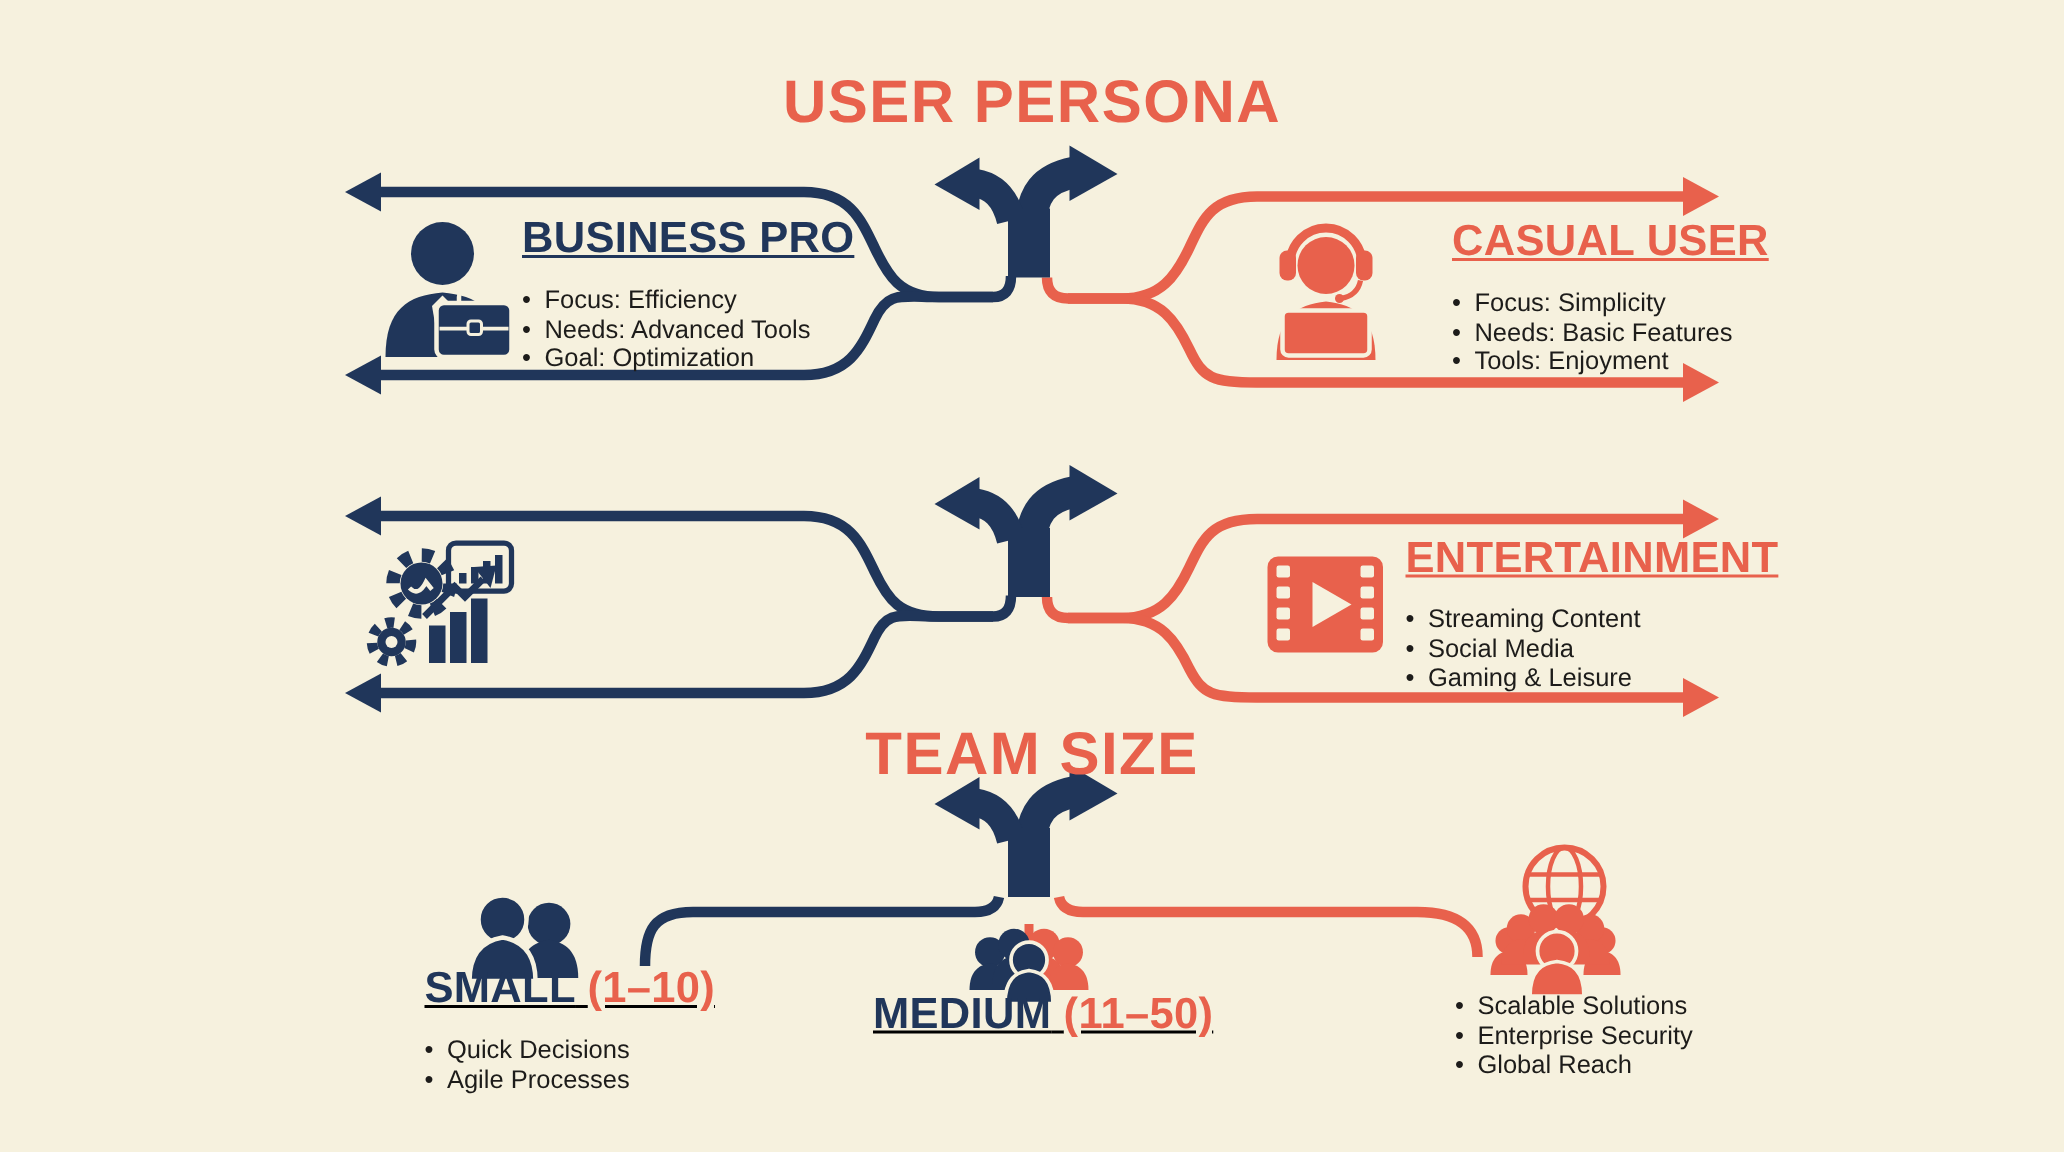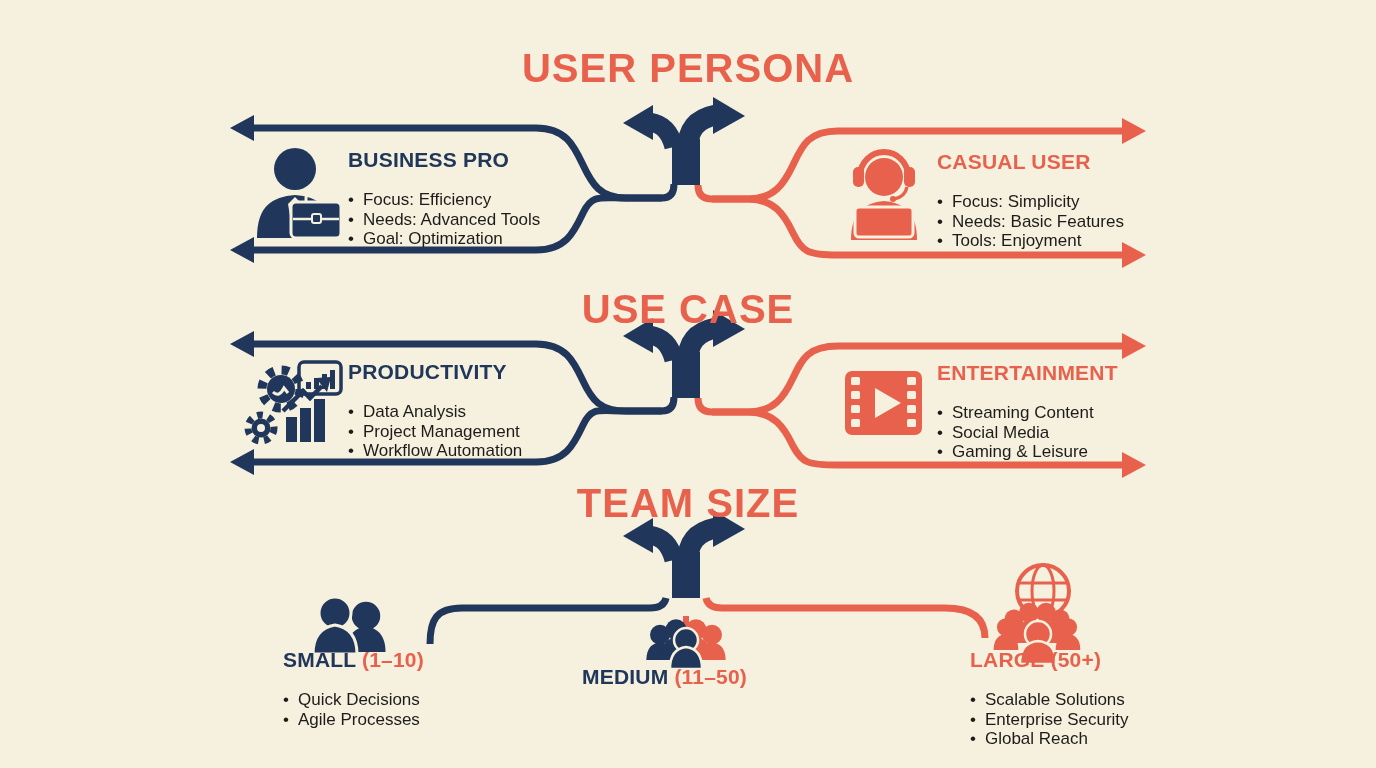--- a/index.html
+++ b/index.html
@@ -8,21 +8,21 @@
     background:#F6F1DE;
     font-family:"Liberation Sans", sans-serif;
   }
   .layer{position:absolute; left:0; top:0;}
   .title{
     position:absolute; left:0; width:100%; text-align:center;
     font-size:40px; line-height:44px; font-weight:800; letter-spacing:1px;
     color:#E8614C;
   }
   .panel{position:absolute;}
-  .panel h2{margin:0; font-size:21px; line-height:29px; font-weight:800; letter-spacing:.2px;}
+  .panel h2{margin:0; font-size:29px; line-height:29px; font-weight:800; letter-spacing:.2px;text-decoration:underline;}
   .navy{color:#20365A;}
   .coral{color:#E8614C;}
   .panel ul{margin:16px 0 0 0; padding:0; list-style:none;}
   .panel li{font-size:17px; line-height:19.5px; color:#1D1C1A; font-weight:500; white-space:nowrap;}
   .panel li::before{content:"•"; margin-right:9px;}
 </style>
 </head>
 <body>
 
 <div class="canvas">
@@ -159,49 +159,40 @@
       <use href="#person" transform="translate(1014,643) scale(1.0)" fill="#E8614C"></use>
       <use href="#person" transform="translate(1060,643) scale(1.0)" fill="#E8614C"></use>
       <use href="#person" transform="translate(1029,638) scale(1.05)" fill="#E8614C"></use>
       <use href="#person" transform="translate(1046,638) scale(1.05)" fill="#E8614C"></use>
       <circle cx="1038" cy="634" r="13" fill="#E8614C" stroke="#F6F1DE" stroke-width="2.5"></circle>
       <path d="M 1020 664 C 1020 647 1028 642 1038 641 C 1048 642 1056 647 1056 664 Z" fill="#E8614C" stroke="#F6F1DE" stroke-width="2.5"></path>
     </g>
   </svg>
 
   <div class="title" style="top:46px">USER PERSONA</div>
-  <div class="title" style="top:287px">USE CASE</div>
   <div class="title" style="top:481px">TEAM SIZE</div>
 
   <div class="panel" style="left:348px; top:145px">
     <h2 class="navy">BUSINESS PRO</h2>
     <ul>
       <li>Focus: Efficiency</li>
       <li>Needs: Advanced Tools</li>
       <li>Goal: Optimization</li>
     </ul>
   </div>
 
-  <div class="panel" style="left:937px; top:147px">
+  <div class="panel" style="left:968px; top:147px">
     <h2 class="coral">CASUAL USER</h2>
     <ul>
       <li>Focus: Simplicity</li>
       <li>Needs: Basic Features</li>
       <li>Tools: Enjoyment</li>
     </ul>
   </div>
 
-  <div class="panel" style="left:348px; top:357px">
-    <h2 class="navy">PRODUCTIVITY</h2>
-    <ul>
-      <li>Data Analysis</li>
-      <li>Project Management</li>
-      <li>Workflow Automation</li>
-    </ul>
-  </div>
 
   <div class="panel" style="left:937px; top:358px">
     <h2 class="coral">ENTERTAINMENT</h2>
     <ul>
       <li>Streaming Content</li>
       <li>Social Media</li>
       <li>Gaming &amp; Leisure</li>
     </ul>
   </div>
 
@@ -217,24 +208,20 @@
   </div>
 
   <div class="panel" style="left:582px; top:662px">
     <h2>
       <span class="navy">MEDIUM</span>
       <span class="coral">(11–50)</span>
     </h2>
   </div>
 
   <div class="panel" style="left:970px; top:645px">
-    <h2>
-      <span class="coral">LARGE</span>
-      <span class="coral">(50+)</span>
-    </h2>
     <ul>
       <li>Scalable Solutions</li>
       <li>Enterprise Security</li>
       <li>Global Reach</li>
     </ul>
   </div>
 
 </div>
 
 </body></html>

